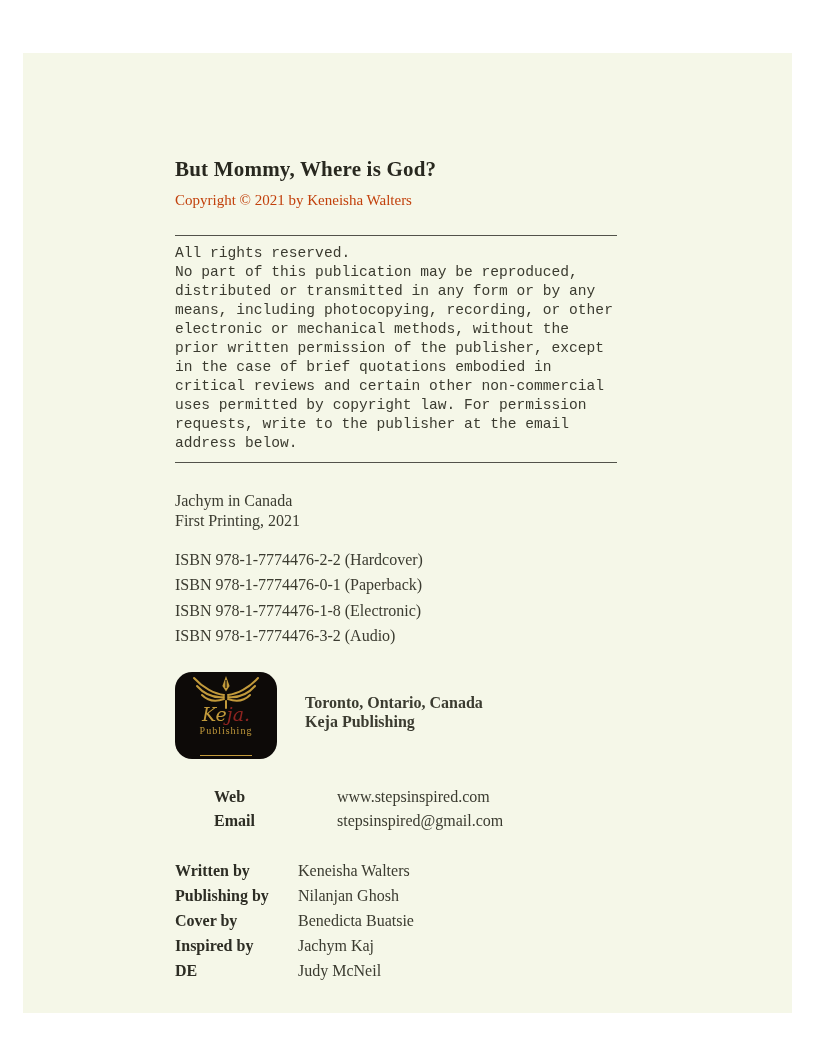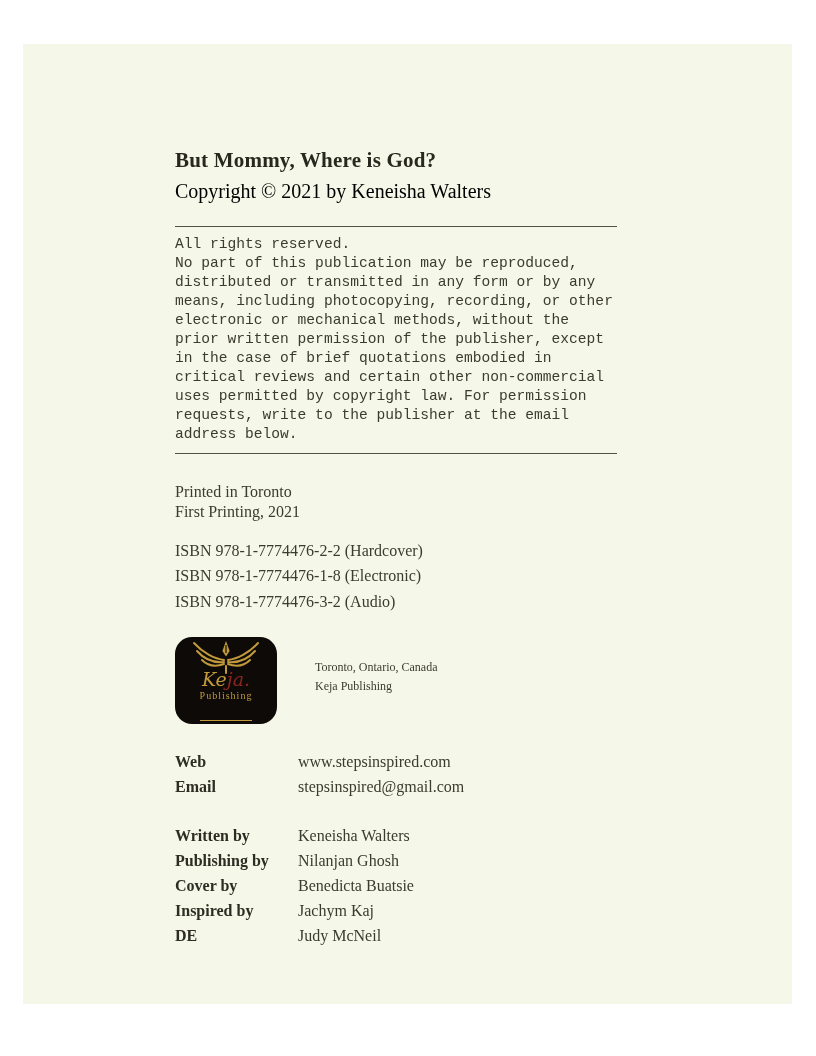--- a/index.html
+++ b/index.html
@@ -9,43 +9,43 @@
   }
   body {
     width: 816px;
     height: 1056px;
     position: relative;
     font-family: "Liberation Serif", "DejaVu Serif", serif;
   }
   .page {
     position: absolute;
     left: 23px;
-    top: 44px;
+    top: 53px;
     width: 769px;
     height: 960px;
     background: #f5f7e8;
     overflow: hidden;
   }
   .content {
     margin-left: 152px;
     width: 442px;
     padding-top: 103px;
   }
   .book-title {
     font-size: 21px;
     line-height: 27px;
     font-weight: 700;
     color: #28281f;
     margin: 0 0 7px 0;
     letter-spacing: 0.2px;
   }
   .copyright-line {
-    font-size: 20px;
+    font-size: 15px;
     line-height: 20px;
-    color: #000000;
+    color: #c2410c;
     margin: 0;
   }
   .rule {
     border: none;
     border-top: 1px solid #52524a;
     margin: 0;
   }
   .rule-top { margin-top: 25px; }
   .rule-bottom { margin-top: 0; }
   .legal {
@@ -94,31 +94,32 @@
   .keja-word .red { color: #8e2420; }
   .keja-sub {
     font-size: 10px;
     line-height: 12px;
     letter-spacing: 1px;
     color: #c29a3b;
     border-bottom: 1px solid #c29a3b;
     padding-bottom: 18px;
   }
   .publisher-text {
-    margin-left: 38px;
+    margin-left: 28px;
     padding-top: 21px;
-    font-size: 12px;
+    font-size: 16px;
     line-height: 19px;
     color: #3b3b30;
+    font-weight: bold;
   }
   .pair-block { font-size: 16px; color: #3b3b30; }
   .contact-block { margin-top: 26px; }
   .credits-block { margin-top: 24px; }
   .pair-row { display: flex; }
-  .contact-block .pair-row { line-height: 24.5px; }
+  .contact-block .pair-row { line-height: 24.5px; margin-left: 39px; }
   .credits-block .pair-row { line-height: 25px; align-items: center; }
   .pair-label {
     width: 123px;
     flex-shrink: 0;
     font-weight: 700;
     color: #2d2d24;
   }
   .pair-value { color: #3b3b30; }
 </style>
 </head>
@@ -128,26 +129,27 @@
   <div class="content">
 
     <h1 class="book-title">But Mommy, Where is God?</h1>
     <p class="copyright-line">Copyright © 2021 by Keneisha Walters</p>
 
     <hr class="rule rule-top">
     <p class="legal"><span>All rights reserved.</span><br><span>No part of this publication may be reproduced, distributed or transmitted in any form or by any means, including photocopying, recording, or other electronic or mechanical methods, without the prior written permission of the publisher, except in the case of brief quotations embodied in critical reviews and certain other non-commercial uses permitted by copyright law. For permission requests, write to the publisher at the email address below.</span></p>
     <hr class="rule rule-bottom">
 
     <div class="printing">
-      <div>Printed in Toronto</div>
+      <div>Jachym in Canada</div>
       <div>First Printing, 2021</div>
     </div>
 
     <div class="isbn-list">
       <div>ISBN 978-1-7774476-2-2 (Hardcover)</div>
+      <div>ISBN 978-1-7774476-0-1 (Paperback)</div>
       <div>ISBN 978-1-7774476-1-8 (Electronic)</div>
       <div>ISBN 978-1-7774476-3-2 (Audio)</div>
     </div>
 
     <div class="publisher-row">
       <div class="keja-logo">
         <svg width="74" height="34" viewBox="0 0 74 34">
           <g stroke="#c29a3b" stroke-width="2" fill="none" stroke-linecap="round">
             <path d="M35 20 C 26 19, 14 13, 5 3"></path>
             <path d="M35 22 C 25 23, 15 19, 8 11"></path>

